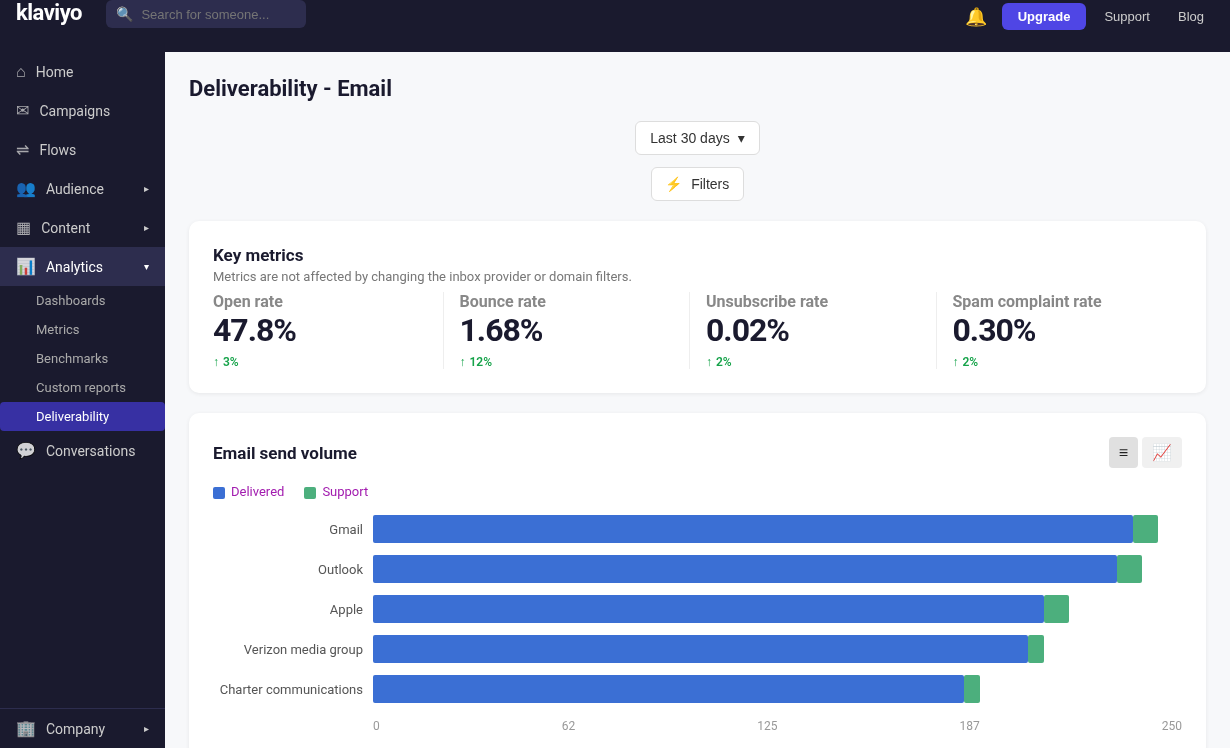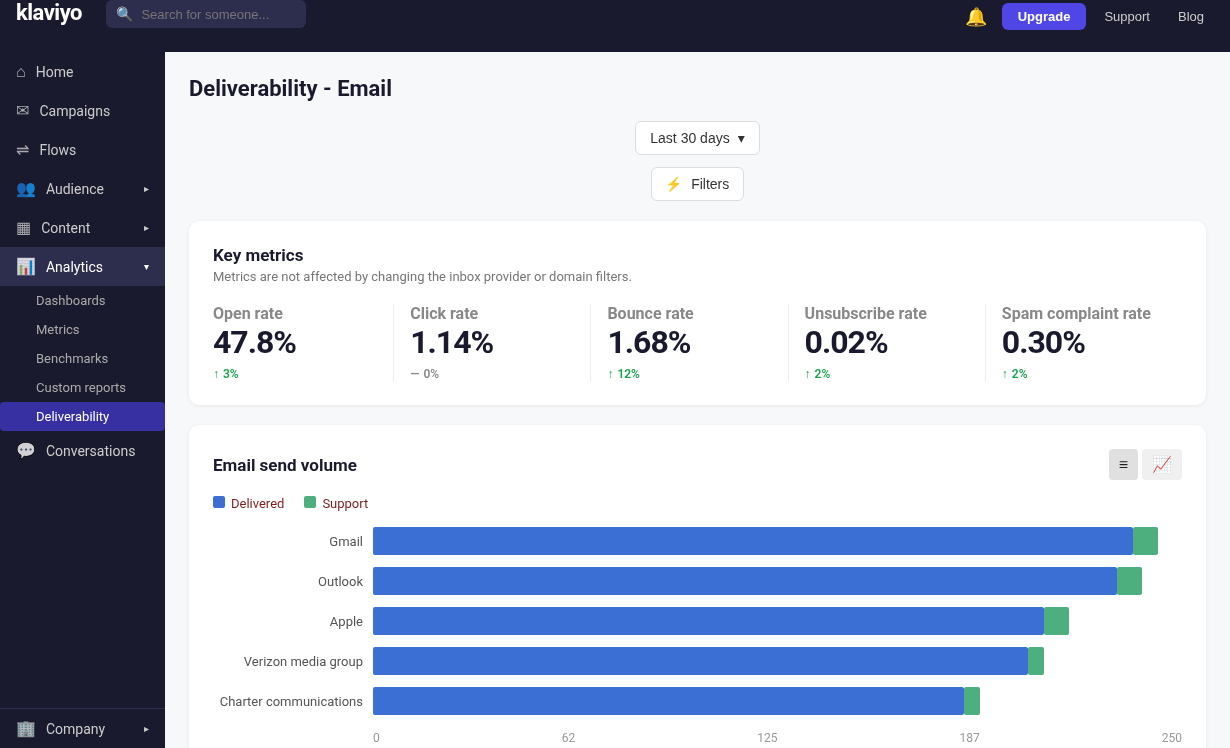--- a/index.html
+++ b/index.html
@@ -202,21 +202,21 @@
     }
     .card-title {
       font-size: 17px;
       font-weight: 700;
       color: #1a1a2e;
       margin-bottom: 4px;
     }
     .card-subtitle {
       font-size: 13px;
       color: #777;
-      margin-bottom: 20px;
+      margin-bottom: 8px;
     }
     .metrics-row {
       display: flex;
       gap: 0;
     }
     .metric-col {
       flex: 1;
       padding: 0 16px;
       border-right: 1px solid #eee;
     }
@@ -279,24 +279,24 @@
       background: #e0e0e0;
       color: #222;
     }
     .legend {
       display: flex;
       gap: 20px;
       margin-bottom: 16px;
     }
     .legend-item {
       display: flex;
-      align-items: flex-start;
+      align-items: flex-end;
       gap: 6px;
       font-size: 13px;
-      color: #7f1d1d;
+      color: #a21caf;
     }
     .legend-dot {
       width: 12px;
       height: 12px;
       border-radius: 2px;
     }
     .legend-dot.delivered { background: #3b6fd4; }
     .legend-dot.bounced { background: #4caf7d; }
 
     
@@ -439,28 +439,20 @@
 
         <div class="metric-col">
           <div class="metric-label">Open rate</div>
           <div class="metric-value">47.8%</div>
           <div class="metric-change up">
             <span>↑</span>
             <span>3%</span>
           </div>
         </div>
 
-        <div class="metric-col">
-          <div class="metric-label">Click rate</div>
-          <div class="metric-value">1.14%</div>
-          <div class="metric-change flat">
-            <span>—</span>
-            <span>0%</span>
-          </div>
-        </div>
 
         <div class="metric-col">
           <div class="metric-label">Bounce rate</div>
           <div class="metric-value">1.68%</div>
           <div class="metric-change up">
             <span>↑</span>
             <span>12%</span>
           </div>
         </div>
 

